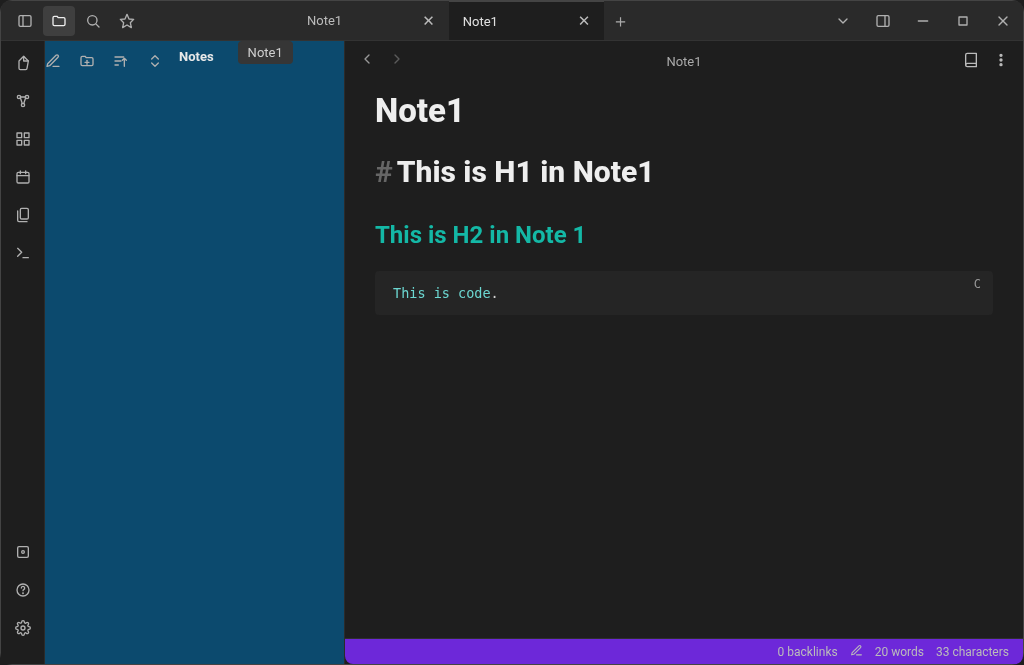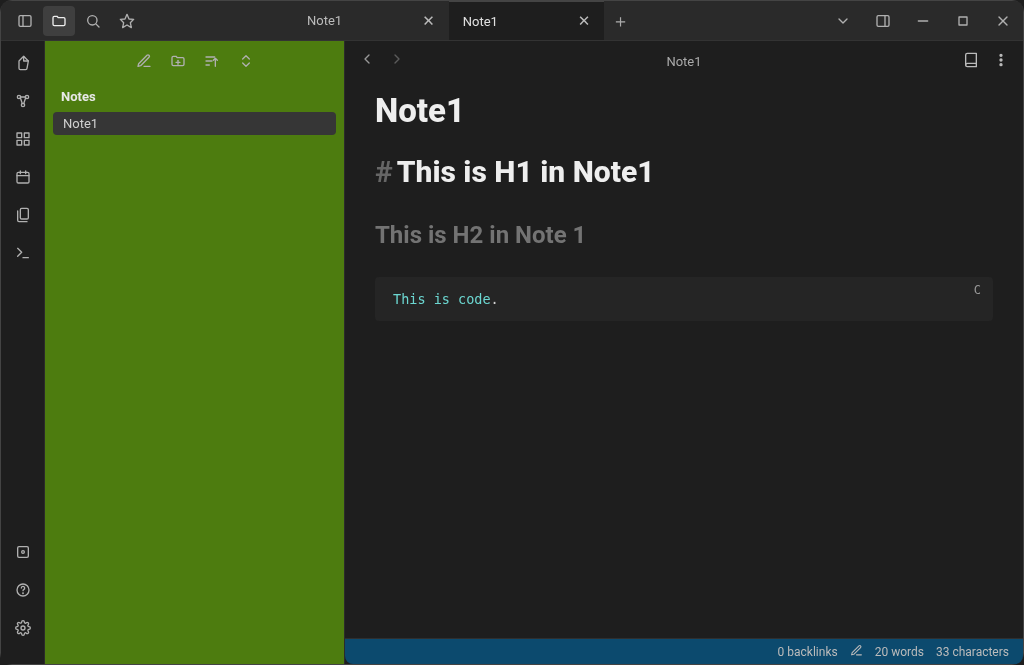--- a/index.html
+++ b/index.html
@@ -21,46 +21,46 @@
   .win-btn { width: 40px; height: 40px; display: flex; align-items: center; justify-content: center; color: #b0b0b0; cursor:pointer;}
 
   .body { display: flex; flex: 1; min-height: 0; }
   
   
   .rail { width: 44px; background: #1e1e1e; display: flex; flex-direction: column; align-items: center; padding-top: 10px; gap: 14px; border-right: 1px solid #2b2b2b;}
   .rail-spacer { flex: 1; }
   .rail-icon { width: 24px; height: 24px; display:flex; align-items:center; justify-content:center; color: #b0b0b0; cursor: pointer; font-size:16px;}
   
   
-  .sidebar { width: 300px; background: #4d7c0f; display: flex; flex-direction: column; border-right: 1px solid #2b2b2b;}
+  .sidebar { width: 300px; background: #0c4a6e; display: flex; flex-direction: row; border-right: 1px solid #2b2b2b;}
   .sidebar-toolbar { display:flex; align-items:center; justify-content:center; gap:18px; height:40px; color:#b0b0b0;}
   .sidebar-tool { cursor:pointer; display:flex; align-items:center; justify-content:center;}
   .vault-title { font-weight:700; font-size:13px; padding: 8px 16px; color:#e8e8e8;}
   .file-list { padding: 0 8px; display:flex; flex-direction:column; gap:2px;}
   .file-item { padding: 4px 10px; font-size:13px; border-radius:4px; cursor:pointer; color:#cfcfcf;}
   .file-item.active { background: #363636; }
   
   
   .main { flex:1; display:flex; flex-direction:column; background:#1e1e1e; min-width:0;}
   .main-header { height:40px; display:flex; align-items:center; gap:14px; padding: 0 14px; color:#aaa; font-size:13px;}
   .main-header .nav-btn { cursor:pointer; color:#999; font-size:16px;}
   .main-header .title { flex:1; text-align:center;}
   .header-icon { cursor:pointer; color:#bbb;}
 
   .editor { flex:1; overflow:auto; padding: 10px 30px 10px 30px;}
   .note-title { font-size:33px; font-weight:800; color:#eee; margin-bottom: 24px;}
   .h1-line { font-size:30px; font-weight:800; color:#eee; margin-bottom:32px;}
   .h1-line .hash { color:#666; font-weight:700; margin-right:4px;}
-  .h2-line { font-size:24px; font-weight:700; color:#737373; margin-bottom:28px;}
+  .h2-line { font-size:24px; font-weight:700; color:#14b8a6; margin-bottom:22px;}
   .code-block { position:relative; background:#252525; border-radius:4px; padding: 14px 18px; font-family: ui-monospace, Consolas, monospace; font-size:13.5px;}
   .code-text { color:#6cd7d1; white-space:pre;}
   .code-dot { color:#d4d4d4; }
   .code-lang { position:absolute; top:6px; right:12px; color:#999; font-size:12px;}
 
-  .statusbar { height:26px; display:flex; align-items:center; justify-content:flex-end; gap:12px; padding: 8px 14px; background:#0c4a6e; font-size:12px; color:#bbb; border-top:1px solid #2f2f2f; border-bottom-left-radius:8px; border-bottom-right-radius:8px;}
+  .statusbar { height:26px; display:flex; align-items:center; justify-content:flex-end; gap:12px; padding: 8px 14px; background:#6d28d9; font-size:12px; color:#bbb; border-top:1px solid #2f2f2f; border-bottom-left-radius:8px; border-bottom-right-radius:8px;}
   .statusbar .pencil { color:#bbb; }
   
   svg { width:16px; height:16px; stroke:currentColor; fill:none; stroke-width:2; stroke-linecap:round; stroke-linejoin:round;}
 </style>
 </head>
 <body>
 
 <div class="app">
 
   <div class="titlebar">

